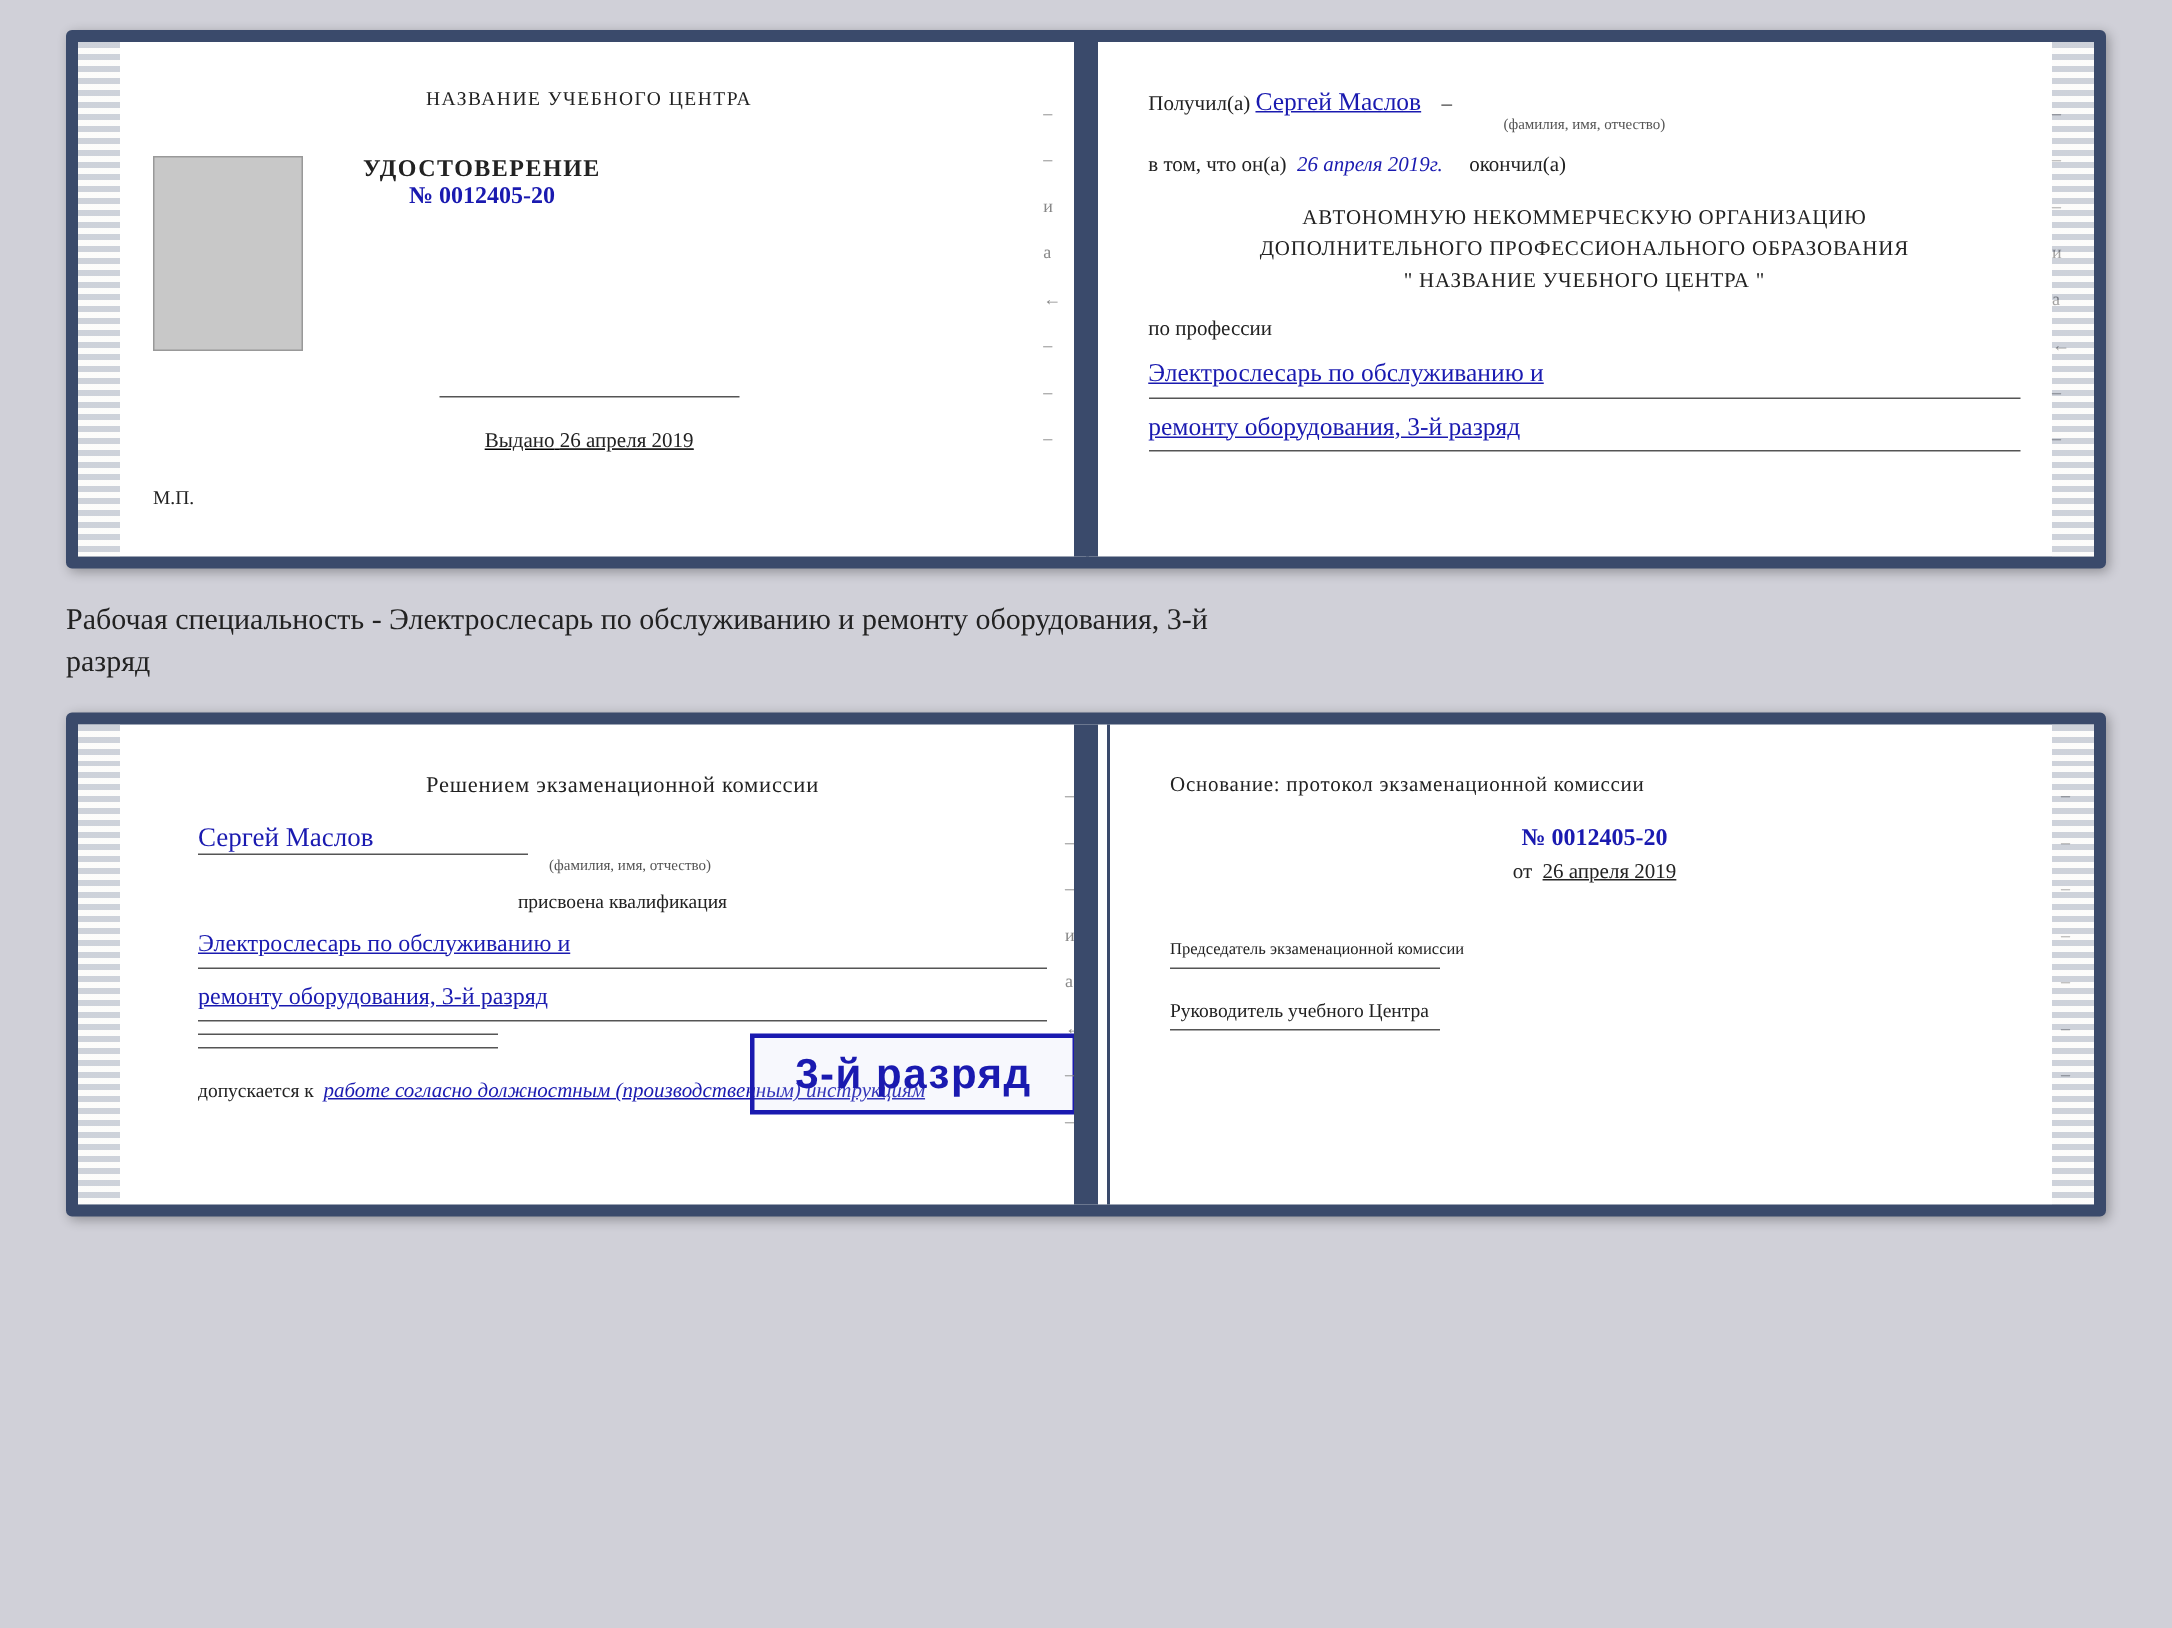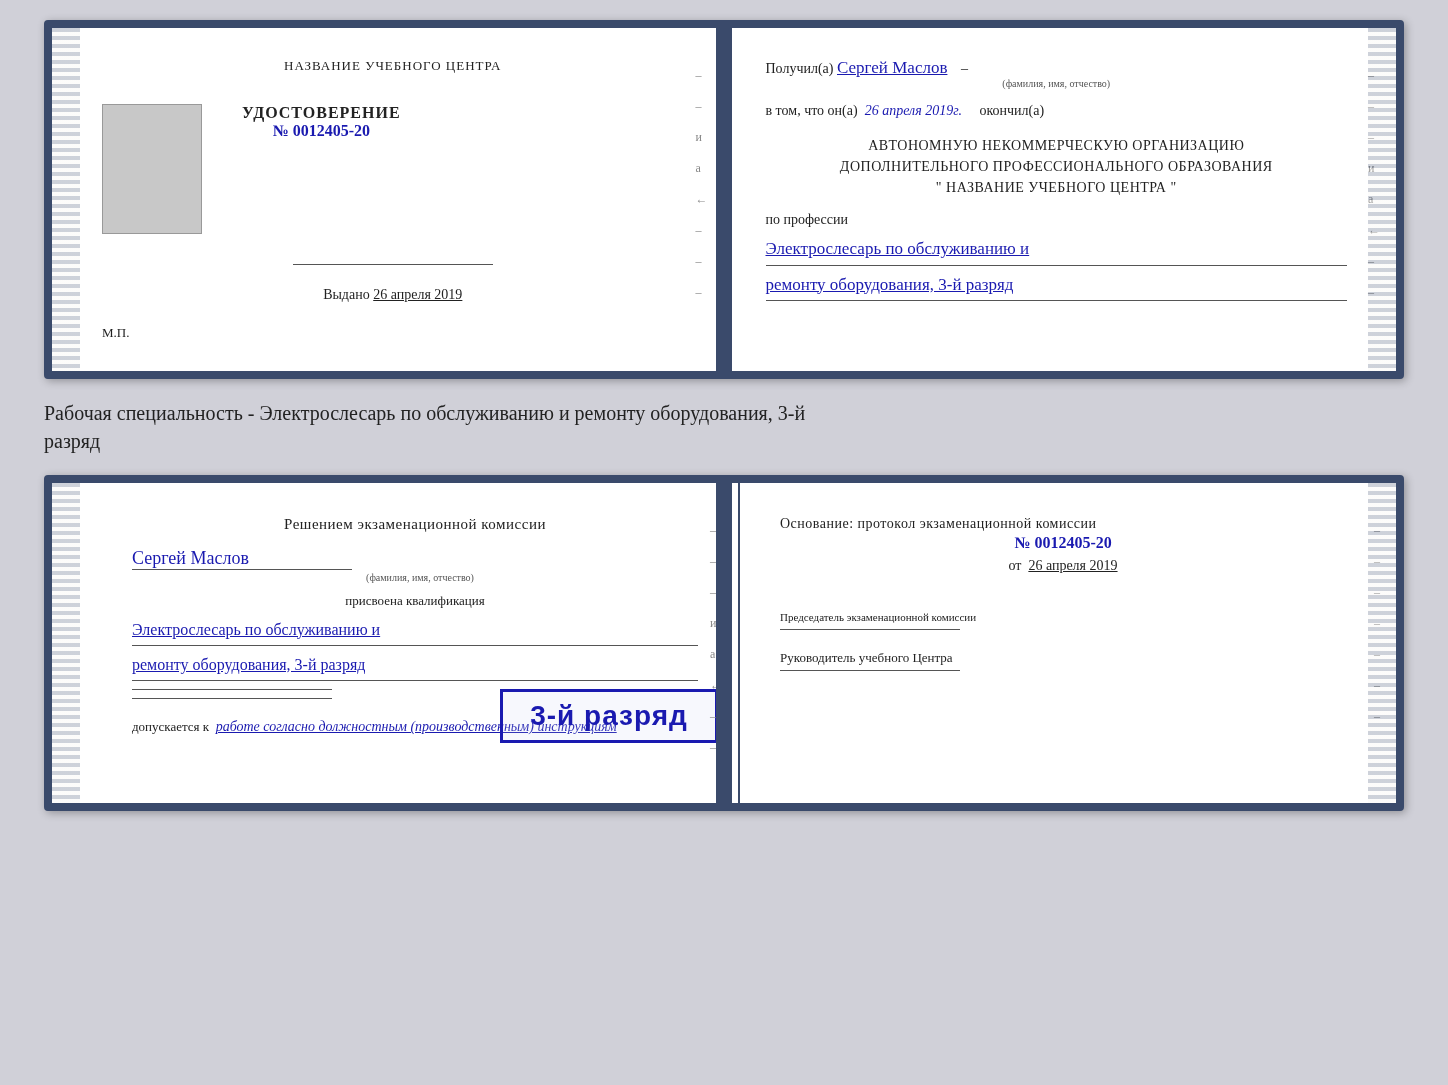--- a/index.html
+++ b/index.html
@@ -264,20 +264,21 @@
       letter-spacing: 1px;
       font-family: 'Arial Black', Arial, sans-serif;
     }
 
     
     .osnov-title {
       font-size: 14px;
       color: #222;
       letter-spacing: 0.5px;
       line-height: 1.5;
+      margin-bottom: 16px;
     }
 
     .protocol-num {
       font-size: 16px;
       color: #1a1ab0;
       font-weight: bold;
       text-align: center;
       display: block;
       margin-bottom: 6px;
     }
@@ -322,21 +323,21 @@
     <div style="display:flex; align-items:flex-start; margin-top:10px;">
       <div class="photo-placeholder"></div>
       <div style="margin-left:20px; text-align:center; padding-top:10px;">
         <div class="udostoverenie-title">УДОСТОВЕРЕНИЕ</div>
         <div class="udostoverenie-num">№ 0012405-20</div>
       </div>
     </div>
 
     <div style="border-bottom:1px solid #555; width:200px; margin: 30px auto 0 auto;"></div>
 
-    <div style="margin-top:20px; text-align:center;">
+    <div style="margin-top:20px; text-align:center;text-decoration:underline;">
       <span class="vydano-date">
         <span>Выдано</span>
         <span style="text-decoration:underline; font-family:'Segoe Script','Comic Sans MS',cursive; color:#222;">26 апреля 2019</span>
       </span>
     </div>
 
     <div style="margin-top:20px;">
       <span class="mp-label">М.П.</span>
     </div>
 

